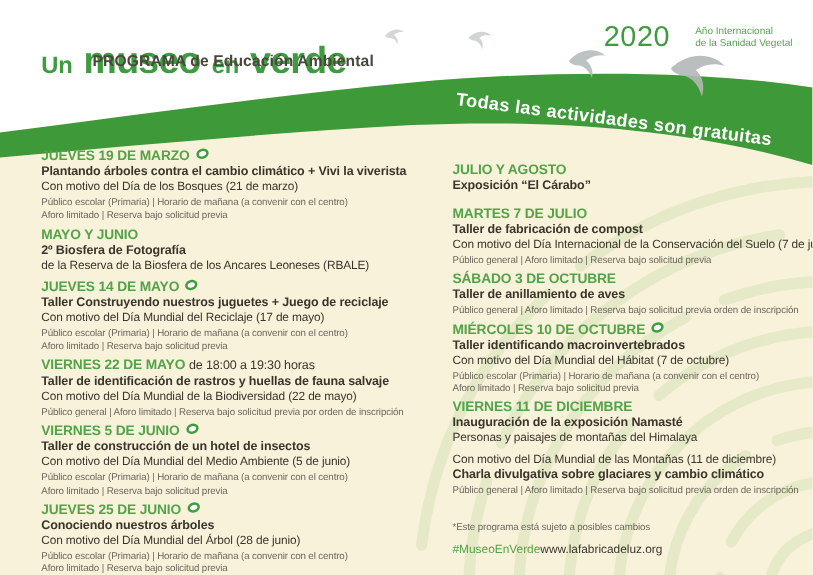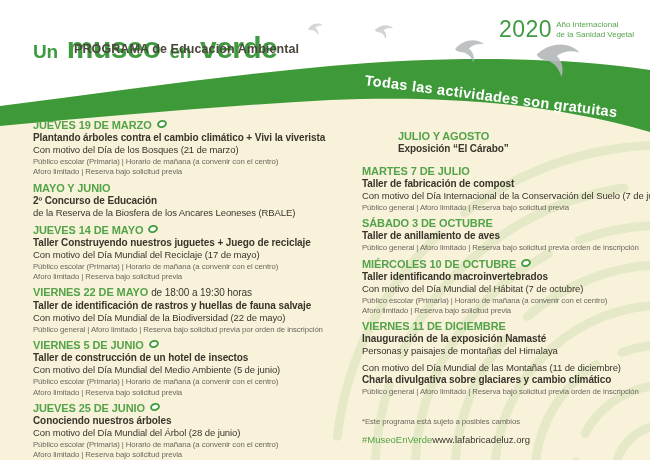--- a/index.html
+++ b/index.html
@@ -5,32 +5,32 @@
   html,body{margin:0;padding:0;}
   body{width:650px;height:460px;overflow:hidden;font-family:"Liberation Sans",sans-serif;}
   .page{position:relative;width:650px;height:460px;background:#f8f2db;overflow:hidden;}
   .bg{position:absolute;left:0;top:0;z-index:0;}
 
   
   .brand{position:absolute;left:33px;top:8px;z-index:3;color:#3f9a40;white-space:nowrap;}
   .brand .sm{font-size:19px;letter-spacing:-0.2px;}
   .brand .lg{font-size:30px;letter-spacing:-0.6px;}
   .subtitle{position:absolute;left:34px;top:42px;z-index:3;font-size:12.5px;font-weight:bold;color:#4a463c;letter-spacing:0.1px;padding-left:40px;}
-  .year-badge{position:absolute;right:16px;top:16px;z-index:3;display:flex;align-items:center;gap:4px;color:#3f9a40;}
+  .year-badge{position:absolute;right:16px;top:16px;z-index:3;display:flex;align-items:center;gap:20px;color:#3f9a40;}
   .year-badge .yr{font-size:23px;letter-spacing:0.5px;}
   .year-badge .lbl{font-size:8px;line-height:9.5px;color:#55a44e;}
   .ribbon-text{position:absolute;left:366px;top:72px;z-index:3;transform:rotate(7.3deg);transform-origin:left top;
     font-size:14.5px;font-weight:bold;color:#ffffff;letter-spacing:0.3px;white-space:nowrap;}
 
   
   .col{position:absolute;z-index:2;}
   .col-left{left:33px;top:119px;width:325px;}
   .col-right{left:362px;top:130px;width:288px;}
   .event{margin:0 0 5px 0;}
-  .event.mb10{margin-bottom:10px;margin-left:36px;}
+  .event.mb10{margin-bottom:10px;}
   .ev-date{margin:0 0 1px 0;font-size:11px;line-height:12px;font-weight:bold;color:#53a348;letter-spacing:-0.1px;white-space:nowrap;}
   .ev-date .sfx{font-size:10px;color:#3a362b;font-weight:normal;letter-spacing:-0.1px;}
   .ev-title{margin:0;font-size:10px;line-height:12px;font-weight:bold;color:#39352a;letter-spacing:-0.1px;white-space:nowrap;}
   .ev-title .rg{font-weight:bold;margin-top:28px;}
   .ev-sub{margin:0;font-size:9.5px;line-height:12px;color:#39352a;letter-spacing:-0.1px;white-space:nowrap;}
   .ev-fine{margin:0;padding-top:1px;font-size:7.8px;line-height:9.3px;color:#6c685c;letter-spacing:-0.1px;white-space:nowrap;}
   .gap{height:5px;}
   .leaf{display:inline-block;width:6px;height:4px;border:2.6px solid #3f9c3c;border-radius:50%;background:#fff;
     vertical-align:1px;margin-left:5px;transform:rotate(-18deg);}
 
@@ -86,21 +86,21 @@
     <section class="event">
       <h3 class="ev-date"><span>JUEVES 19 DE MARZO</span><span class="leaf"></span></h3>
       <p class="ev-title">Plantando árboles contra el cambio climático + Vivi la viverista</p>
       <p class="ev-sub">Con motivo del Día de los Bosques (21 de marzo)</p>
       <p class="ev-fine">Público escolar (Primaria) | Horario de mañana (a convenir con el centro)</p>
       <p class="ev-fine">Aforo limitado | Reserva bajo solicitud previa</p>
     </section>
 
     <section class="event">
       <h3 class="ev-date"><span>MAYO Y JUNIO</span></h3>
-      <p class="ev-title">2º Concurso de Educación</p>
+      <p class="ev-title">2º Biosfera de Fotografía</p>
       <p class="ev-sub">de la Reserva de la Biosfera de los Ancares Leoneses (RBALE)</p>
     </section>
 
     <section class="event">
       <h3 class="ev-date"><span>JUEVES 14 DE MAYO</span><span class="leaf"></span></h3>
       <p class="ev-title">Taller Construyendo nuestros juguetes + Juego de reciclaje</p>
       <p class="ev-sub">Con motivo del Día Mundial del Reciclaje (17 de mayo)</p>
       <p class="ev-fine">Público escolar (Primaria) | Horario de mañana (a convenir con el centro)</p>
       <p class="ev-fine">Aforo limitado | Reserva bajo solicitud previa</p>
     </section>

